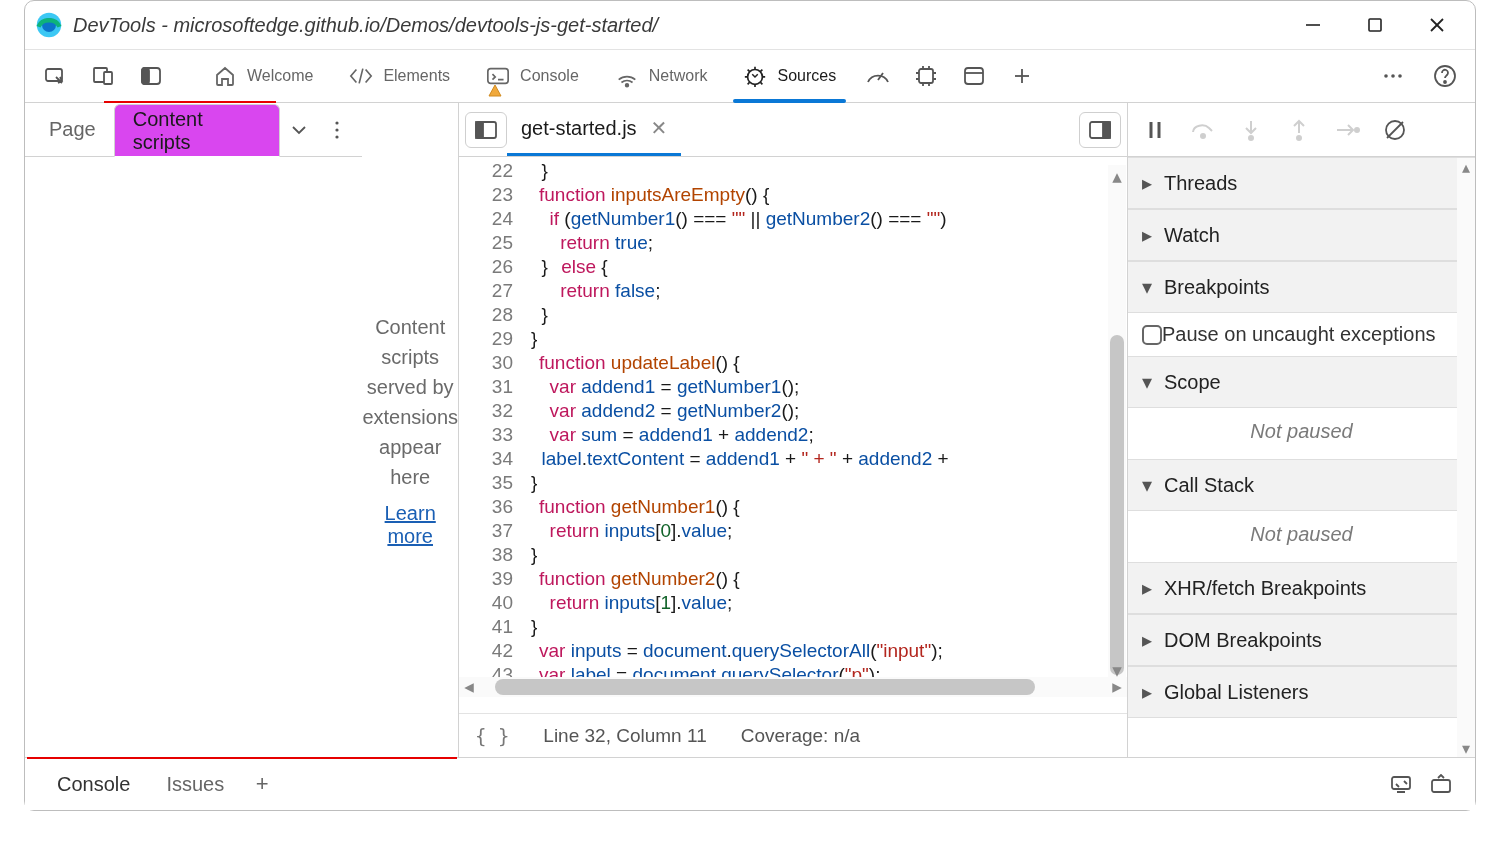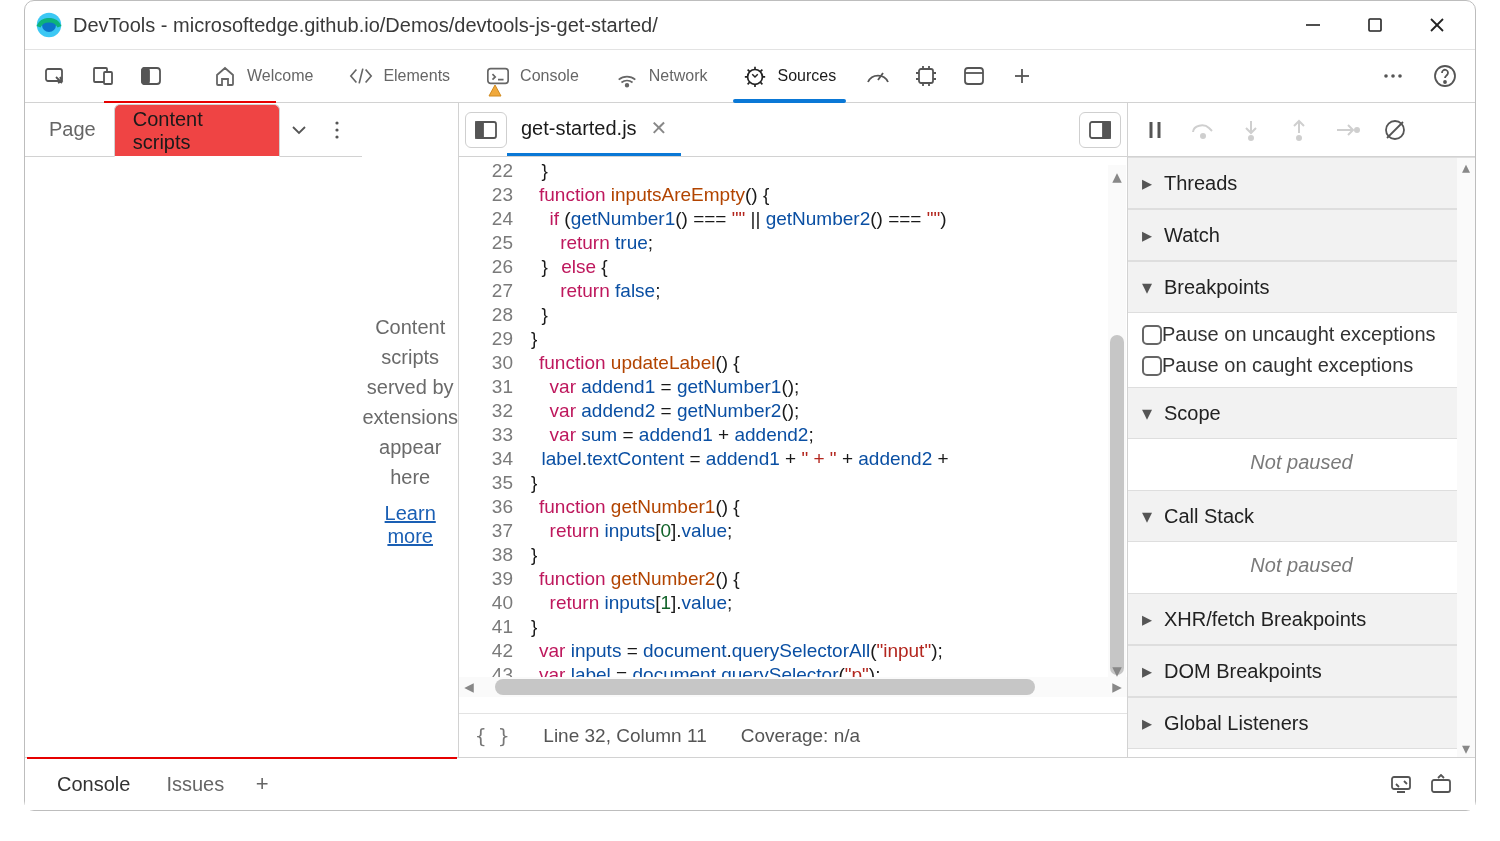--- a/index.html
+++ b/index.html
@@ -1,20 +1,20 @@
 <!DOCTYPE html>
 <html><head>
 <meta charset="utf-8">
 <style>
 * { box-sizing: border-box; margin: 0; padding: 0; font-family: "Segoe UI", Tahoma, sans-serif; }
 html, body { width: 1500px; height: 841px; overflow: hidden; background: #fff; }
 .window { width: 1452px; height: 811px; margin: 0 auto; border: 1px solid #bdbdbd; border-radius: 10px; background: #fff; display: flex; flex-direction: column; position: relative; }
 
 
-.titlebar { height: 48px; display: flex; align-items: center; padding: 0 10px; }
+.titlebar { height: 48px; display: flex; align-items: center; padding: 0 10px; font-style: italic; }
 .titlebar .edge-icon { width: 28px; height: 28px; margin-right: 10px; }
 .titlebar .title { font-size: 20px; color: #3a3a3a; flex: 1; }
 .titlebar .win-controls { display: flex; gap: 34px; margin-right: 14px; }
 .titlebar .win-controls .ctl { width: 28px; height: 28px; display: flex; align-items: center; justify-content: center; color: #222; }
 
 
 .maintabs { height: 54px; border-top: 1px solid #e3e3e3; border-bottom: 1px solid #d2d2d2; display: flex; align-items: stretch; padding: 0 6px; background: #fff; }
 .maintabs .tb-btn { width: 48px; display: flex; align-items: center; justify-content: center; color: #555; }
 .maintabs .tab { display: flex; align-items: center; gap: 10px; padding: 0 18px; color: #666; font-size: 16px; cursor: pointer; position: relative; }
 .maintabs .tab .icon { width: 24px; height: 24px; display: inline-flex; align-items: center; justify-content: center; }
@@ -23,21 +23,21 @@
 .maintabs .spacer { flex: 1; }
 .maintabs .right-icons { display: flex; align-items: center; gap: 4px; }
 
 
 .panes { flex: 1; display: flex; min-height: 0; border-bottom: 1px solid #d2d2d2; }
 
 
 .nav-pane { width: 434px; border-right: 1px solid #d2d2d2; display: flex; flex-direction: row; background: #fff; position: relative; }
 .nav-tabs { height: 54px; display: flex; align-items: center; border-bottom: 1px solid #d2d2d2; padding: 0 6px; }
 .nav-tabs .ntab { padding: 0 18px; height: 100%; display: flex; align-items: center; font-size: 20px; color: #666; cursor: pointer; }
-.nav-tabs .ntab.active { color: #1a1a1a; border: 1px solid #d2d2d2; border-bottom: 1px solid #fff; border-top-left-radius: 6px; border-top-right-radius: 6px; position: relative; top: 1px; background: #ef4444; }
+.nav-tabs .ntab.active { color: #1a1a1a; border: 1px solid #d2d2d2; border-bottom: 1px solid #fff; border-top-left-radius: 6px; border-top-right-radius: 6px; position: relative; top: 1px; background: #d946ef; }
 .nav-tabs .flex { flex: 1; }
 .nav-tabs .nticon { width: 40px; display: flex; justify-content: center; color: #555; }
 .nav-body { flex: 1; display: flex; flex-direction: column; align-items: center; justify-content: center; text-align: center; color: #6a6a6a; font-size: 20px; }
 .nav-body .msg { max-width: 340px; line-height: 1.5; margin-bottom: 10px; }
 .nav-body a { color: #1a5fb4; font-size: 20px; }
 .red-box { position: absolute; border: 4px solid #e60000; pointer-events: none; }
 .red-box.top { left: 79px; top: 100px; width: 172px; height: 54px; }
 .red-box.body { left: 2px; top: 154px; width: 430px; height: 604px; }
 
 
@@ -389,24 +389,20 @@
           </div>
         <div class="section-head">
             <span class="tri">▾</span>
             <span>Breakpoints</span>
           </div>
         <div class="section-body">
           <div class="chk">
               <span class="box"></span>
               <span>Pause on uncaught exceptions</span>
             </div>
-          <div class="chk">
-              <span class="box"></span>
-              <span>Pause on caught exceptions</span>
-            </div>
         </div>
         <div class="section-head">
             <span class="tri">▾</span>
             <span>Scope</span>
           </div>
         <div class="section-body center">Not paused</div>
         <div class="section-head">
             <span class="tri">▾</span>
             <span>Call Stack</span>
           </div>

